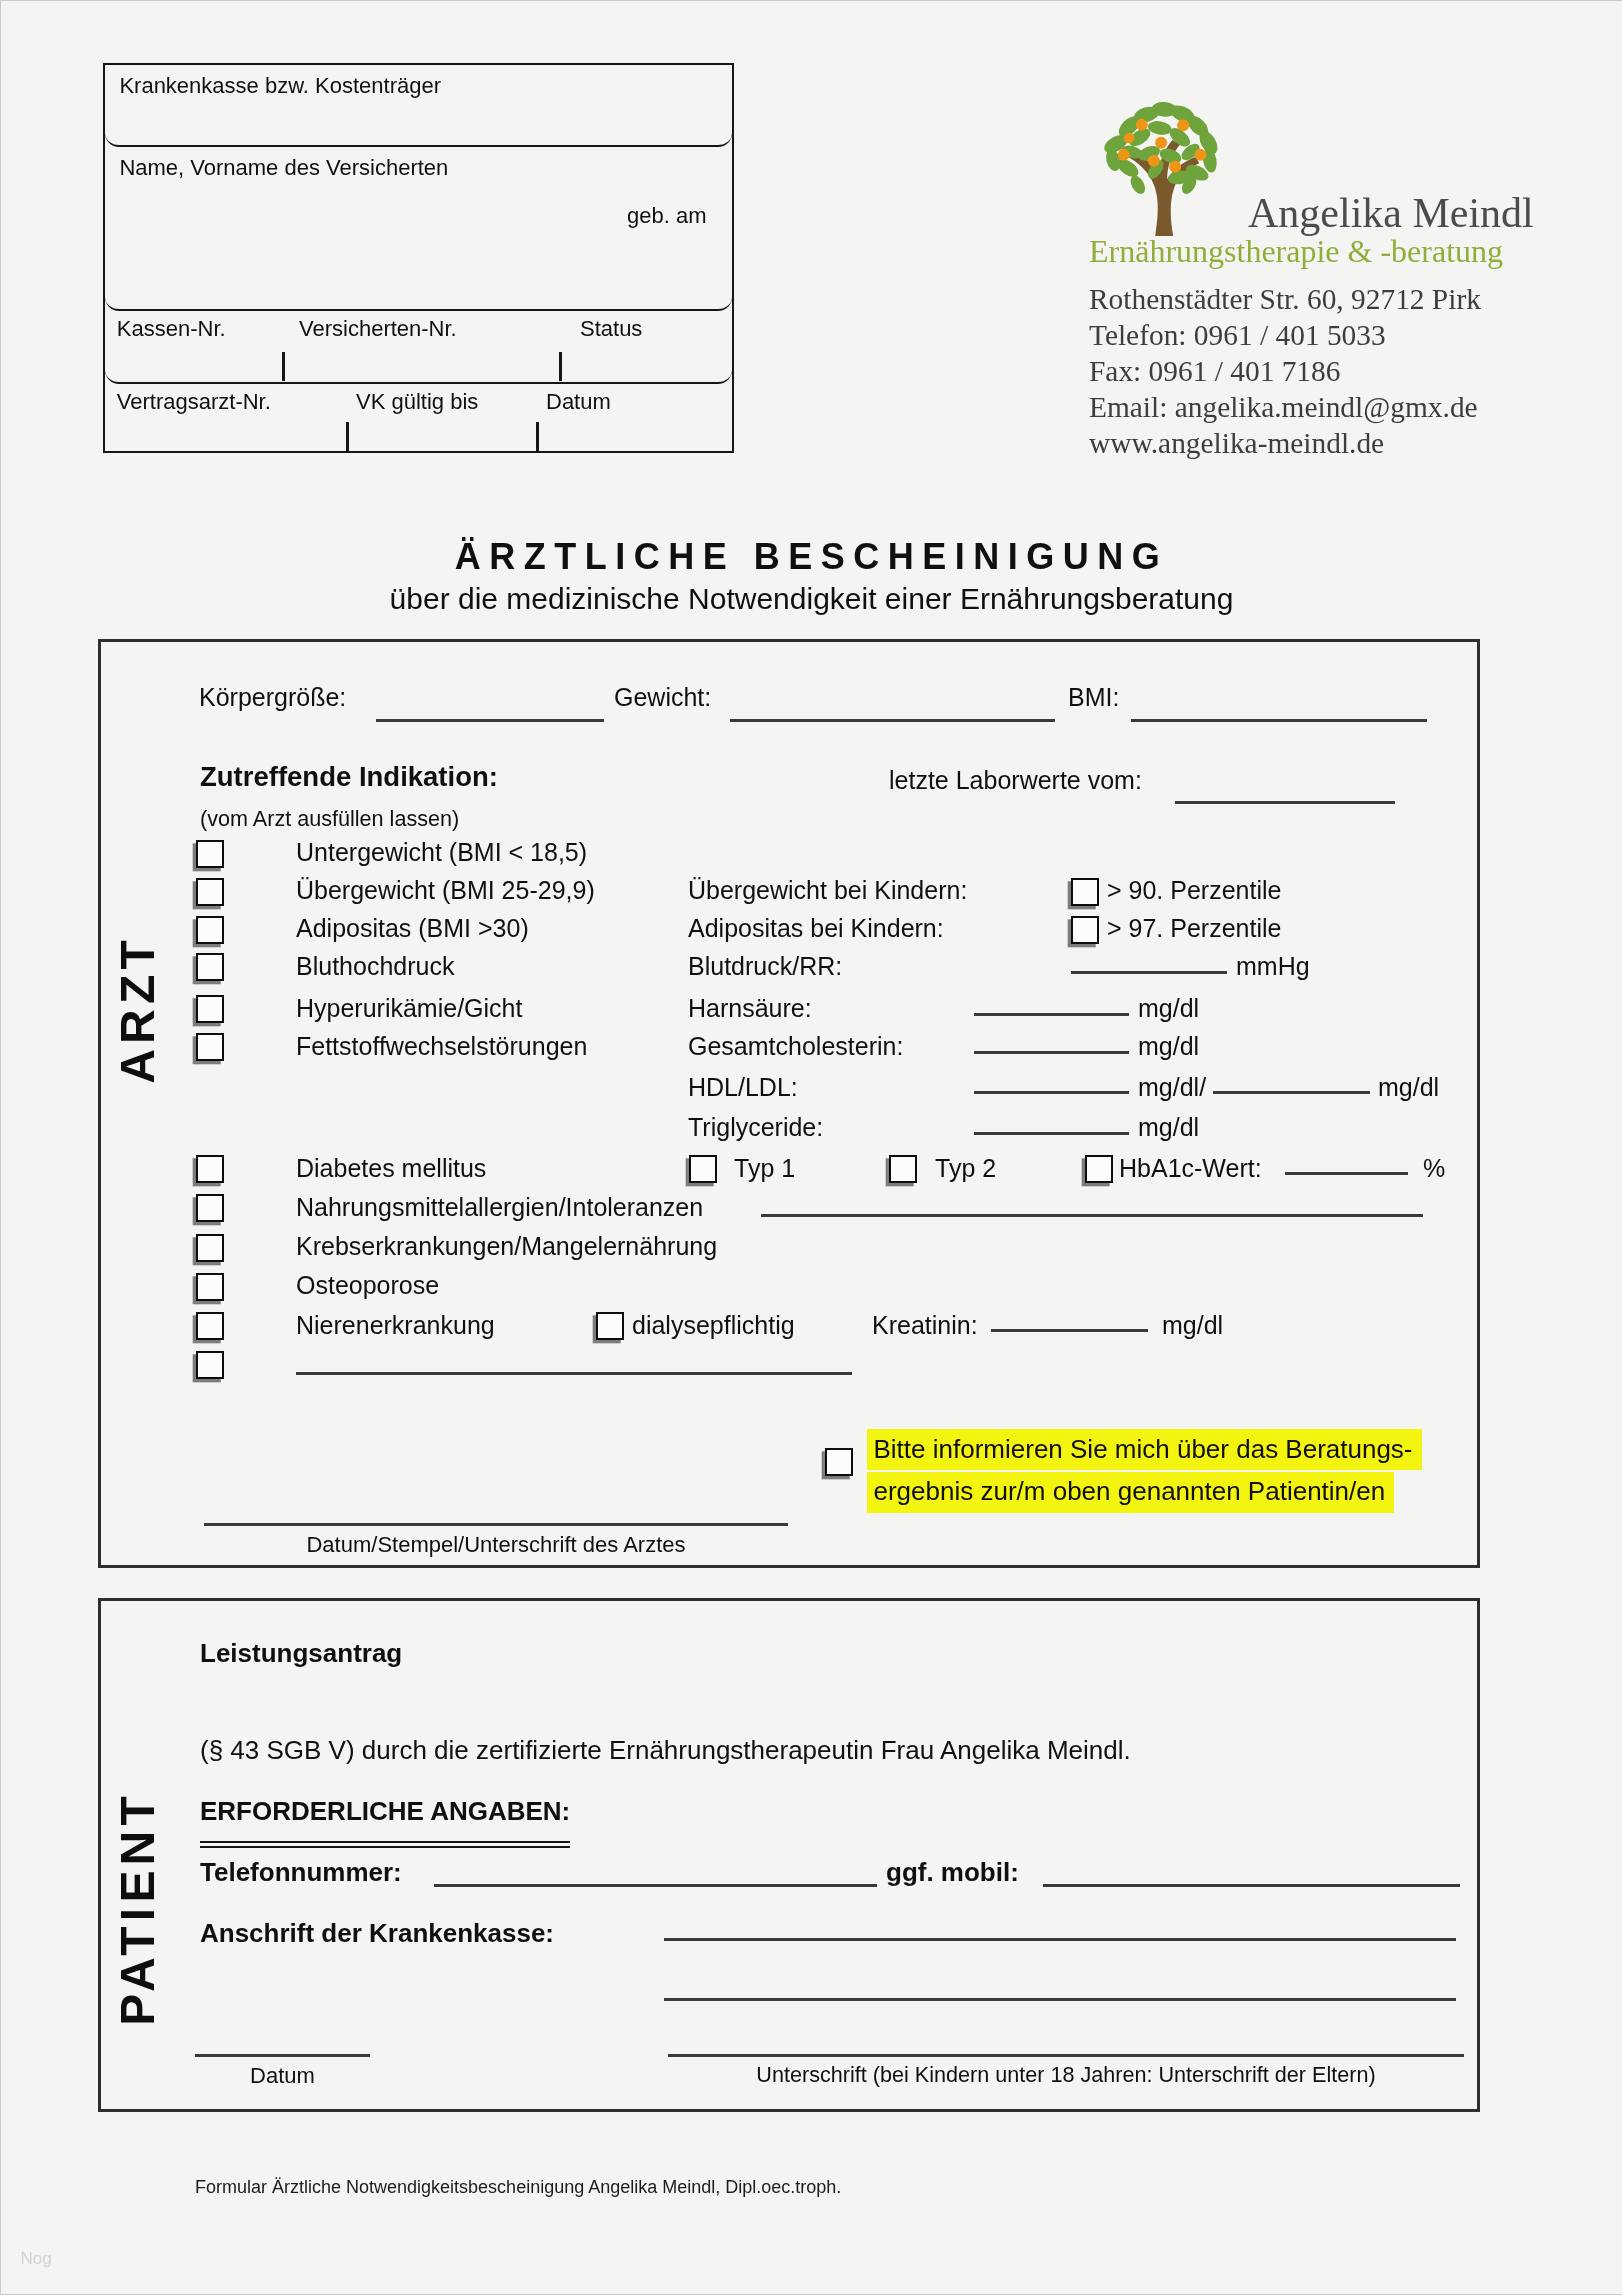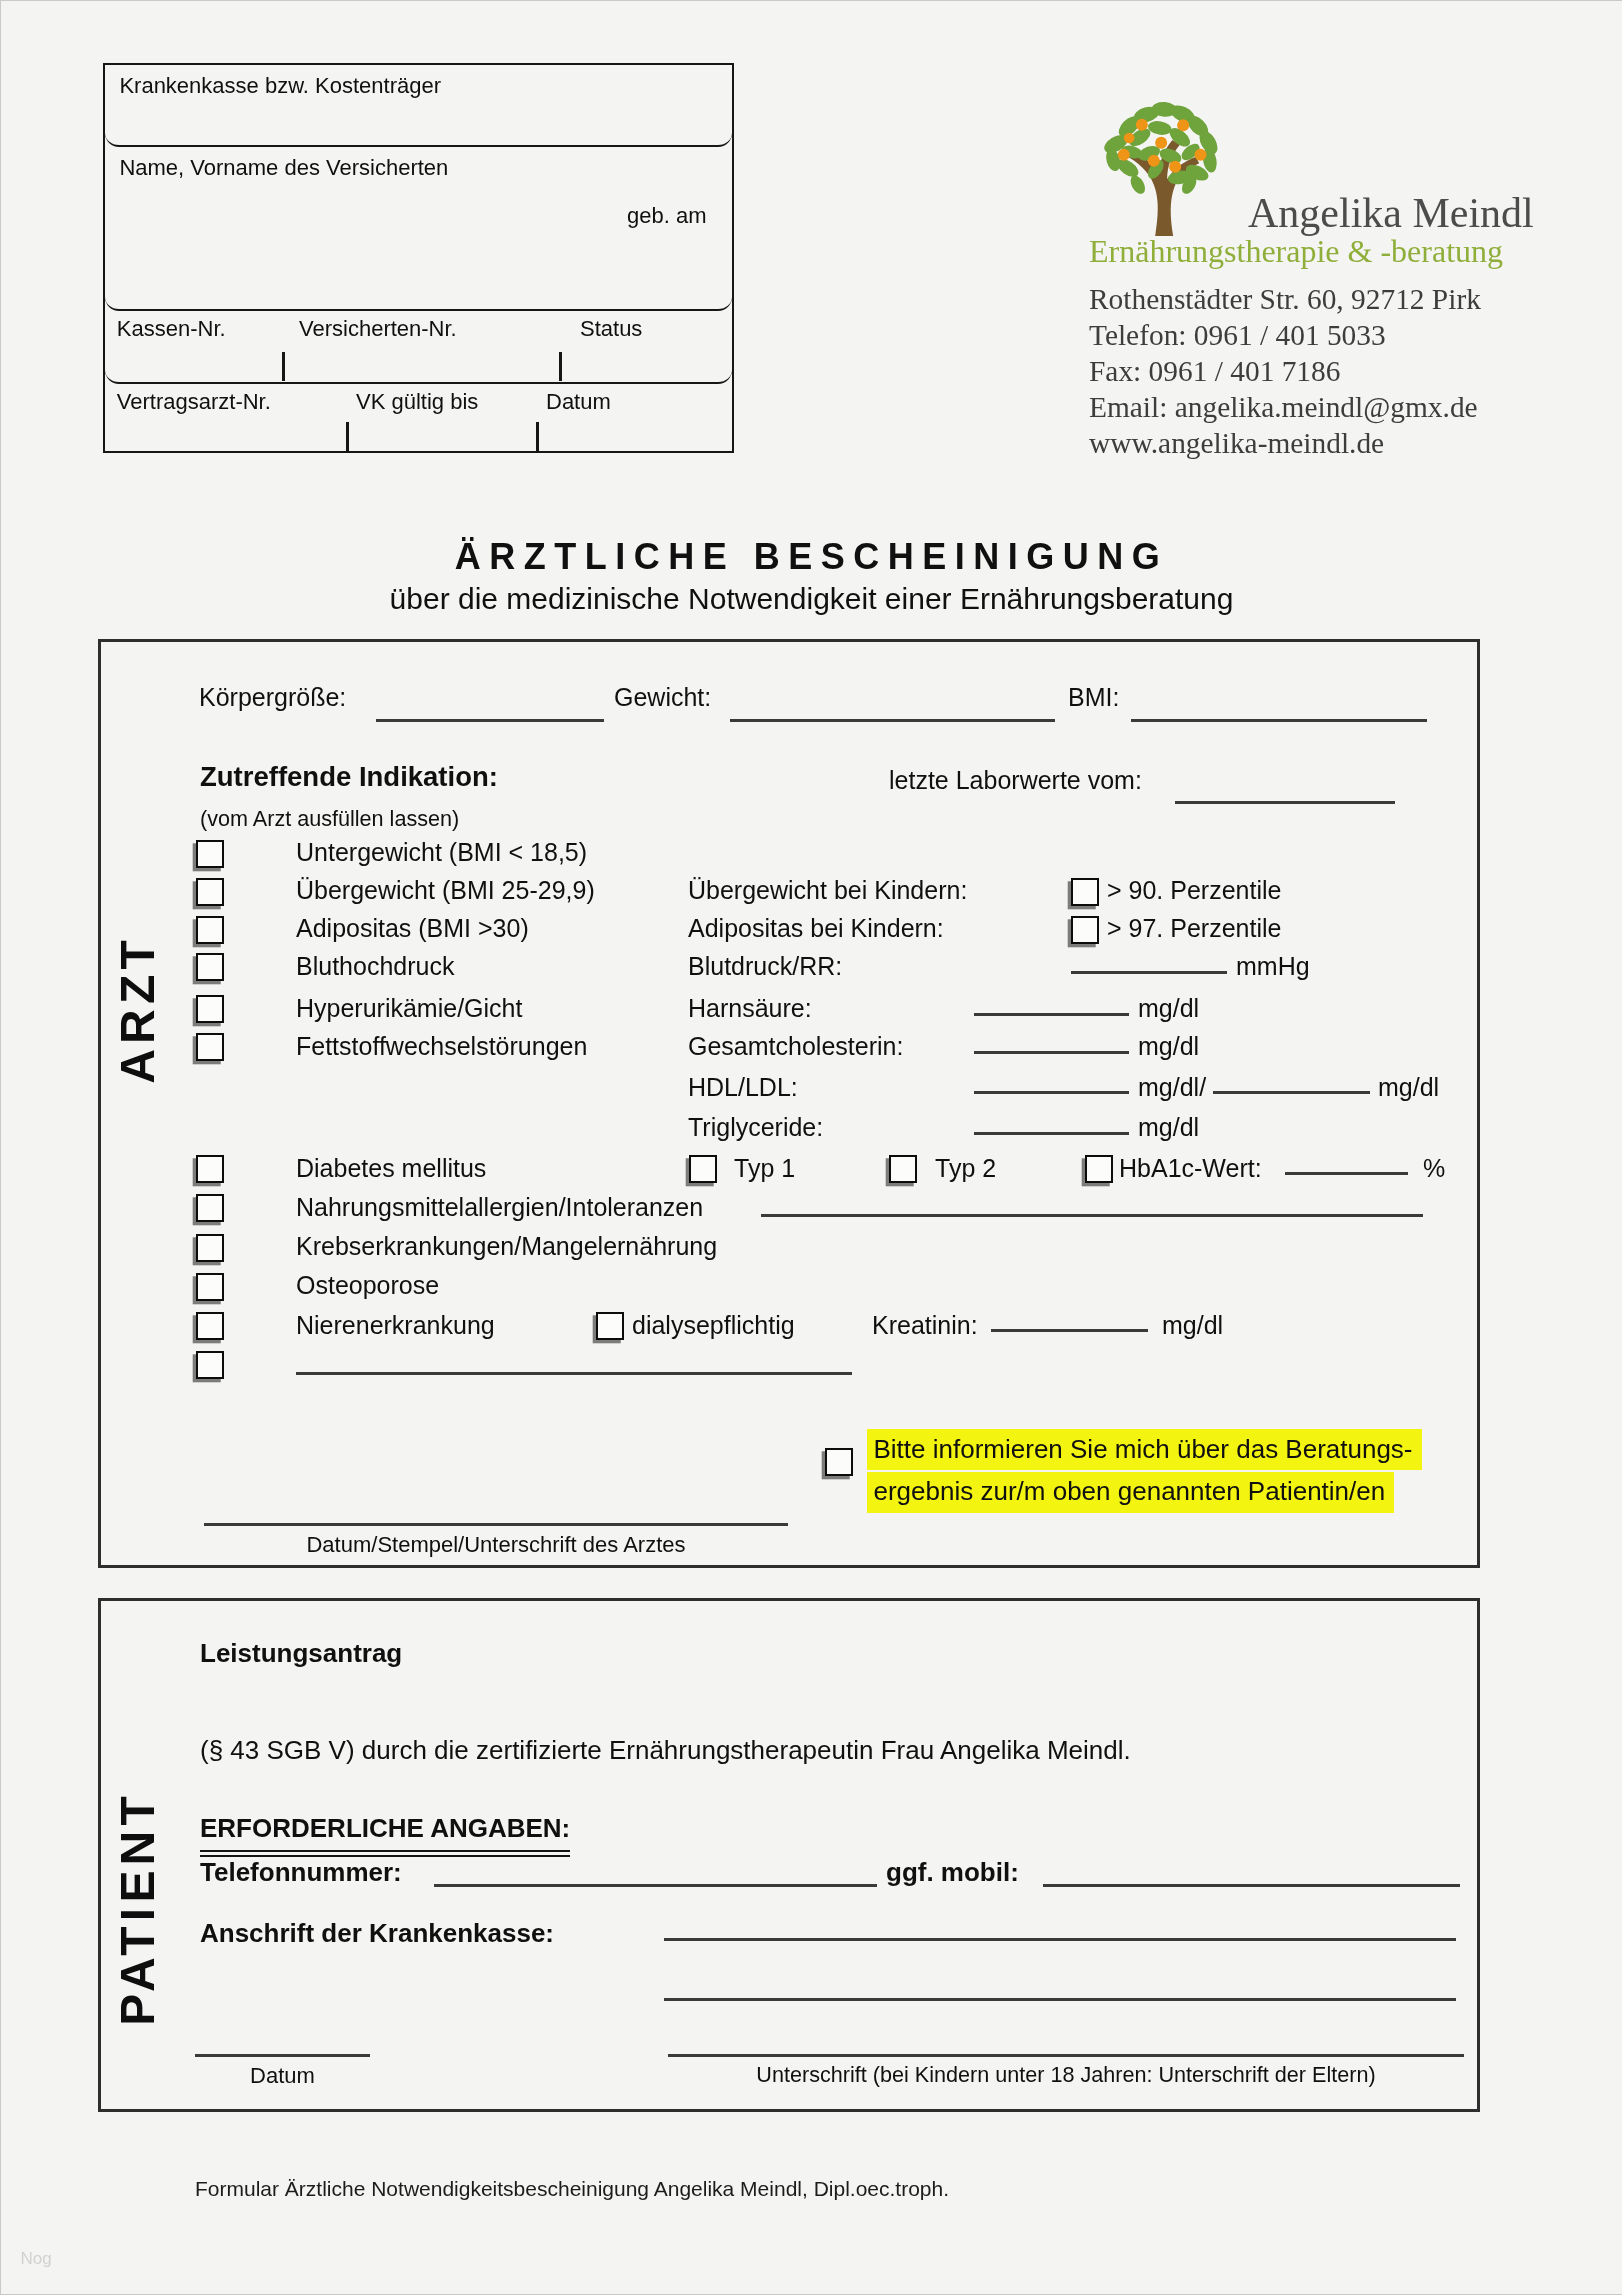--- a/index.html
+++ b/index.html
@@ -28,21 +28,21 @@
     writing-mode:vertical-rl; transform:rotate(180deg);
     font-weight:bold; font-size:48px; letter-spacing:5.2px; color:#0e0e0e;
   }
   .hl {
     display:inline-block; background:var(--hl,#f4f411);
     font-size:26px; padding:4.6px 9.2px 5.9px 6.5px; margin-bottom:1.3px; white-space:nowrap;
   }
   .serif { font-family:"Liberation Serif", serif; }
   .addr-line { display:block; font-size:29.4px; line-height:36px; color:#3d3d3d; }
   .center { text-align:center; left:0; width:100%; }
-  .dbl-underline { border-bottom:7.2px double #141414; padding-bottom:6px;margin-top:17px; }
+  .dbl-underline { border-bottom:7.2px double #141414; padding-bottom:14px; }
 </style>
 </head>
 <body>
 
 <div class="page">
 
   <div class="ins-box">
     <div class="ins-row" style="top:0; height:82px;">
       <span class="t small" style="left:14.4px; top:7.9px;">Krankenkasse bzw. Kostenträger</span>
     </div>
@@ -233,16 +233,16 @@
     <span class="t b" style="left:99px; top:318px; font-size:26px;">Anschrift der Krankenkasse:</span>
     <div class="fill" style="left:563px; top:308px; width:792px;"></div>
     <div class="fill" style="left:563px; top:368px; width:792px;"></div>
 
     <div class="fill" style="left:94px; top:424px; width:175px;"></div>
     <span class="t" style="left:94px; top:462px; width:175px; text-align:center; font-size:22px;">Datum</span>
     <div class="fill" style="left:567px; top:424px; width:796px;"></div>
     <span class="t" style="left:567px; top:462px; width:796px; text-align:center; font-size:21.6px;">Unterschrift (bei Kindern unter 18 Jahren: Unterschrift der Eltern)</span>
   </div>
 
-  <span class="t" style="left:194px; top:2176px; font-size:21px; color:#1c1c1c;">Formular Ärztliche Notwendigkeitsbescheinigung Angelika Meindl, Dipl.oec.troph.</span>
+  <span class="t" style="left:194px; top:2176px; font-size:18px; color:#1c1c1c;">Formular Ärztliche Notwendigkeitsbescheinigung Angelika Meindl, Dipl.oec.troph.</span>
   <span class="t" style="left:19.6px; top:2248px; font-size:17px; color:#d2d2d2;">Nog</span>
 </div>
 
 
 </body></html>

